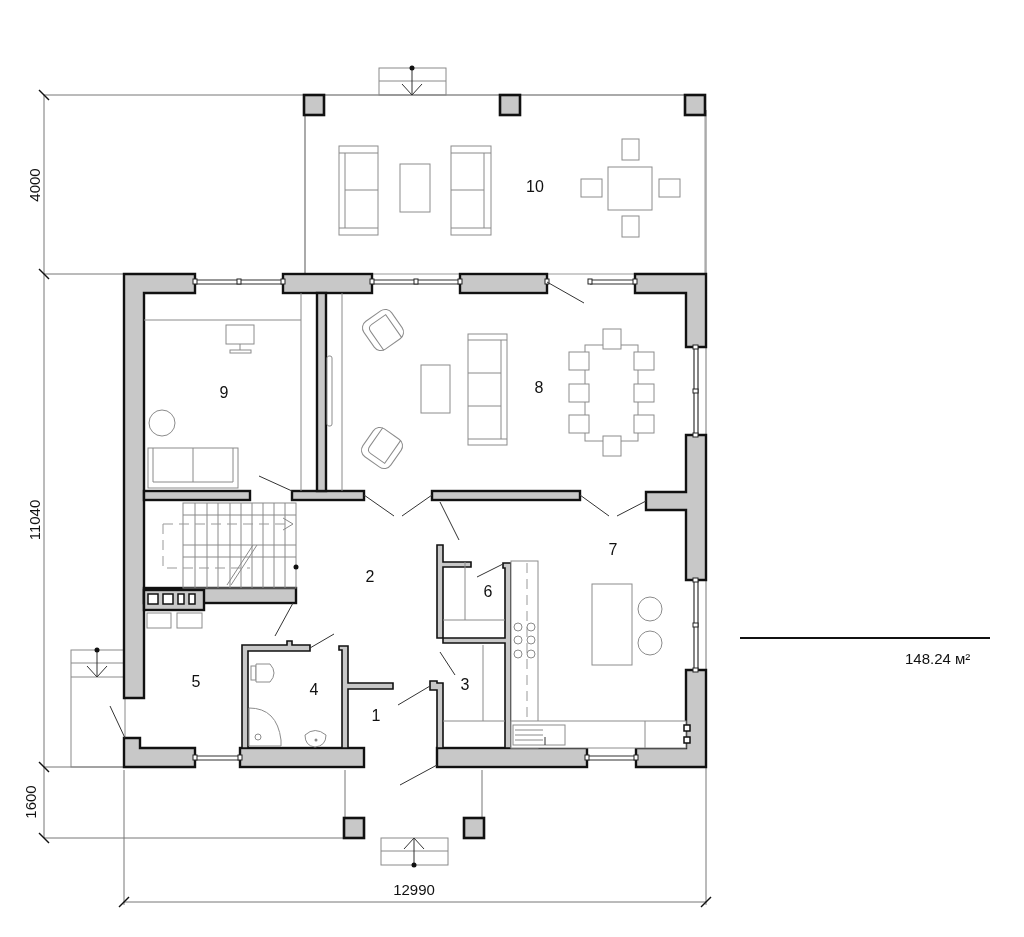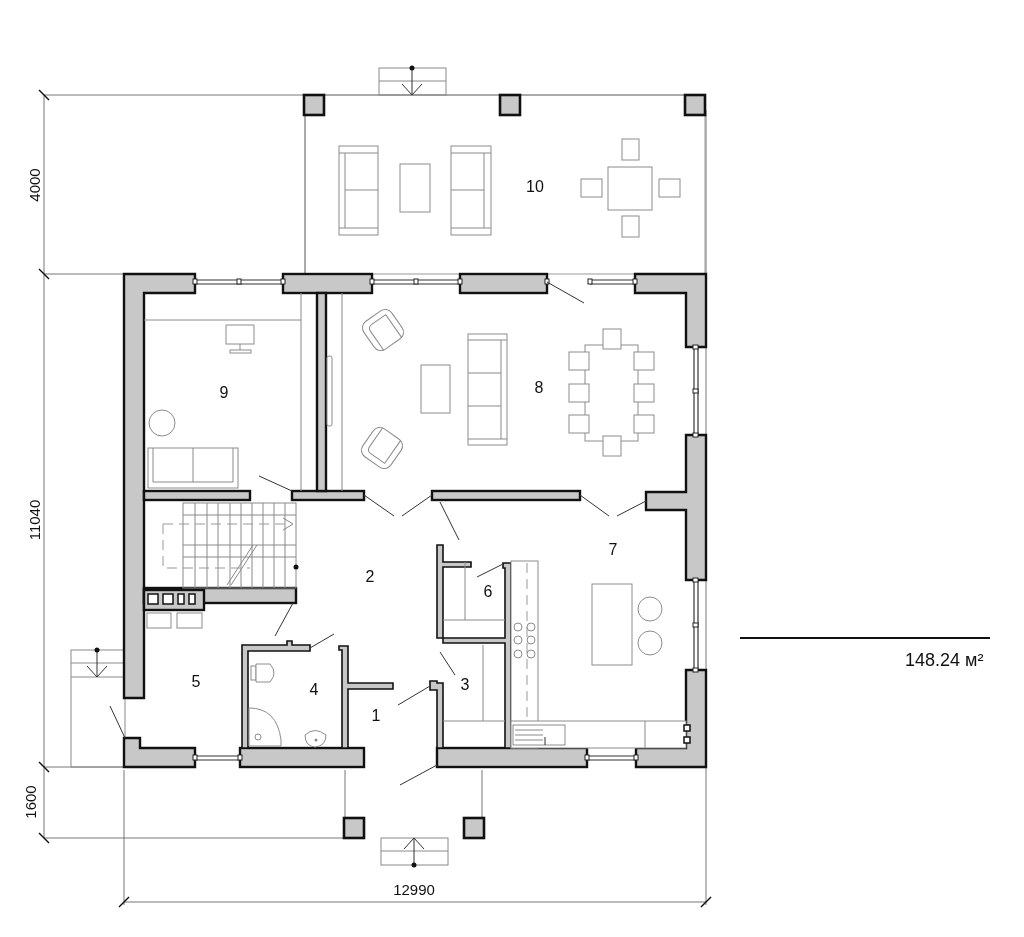--- a/index.html
+++ b/index.html
@@ -12,21 +12,21 @@
   .line { stroke: #8a8a8a; stroke-width: 1; fill: none; }
   .dim { stroke: #777; stroke-width: 1; fill: none; }
   .tick { stroke: #111; stroke-width: 1.4; }
   .furn { stroke: #8c8c8c; stroke-width: 1; fill: #fff; }
   .door { stroke: #333; stroke-width: 1; fill: none; }
   .win { stroke: #333; stroke-width: 1.2; fill: none; }
   .winnode { fill: #fff; stroke: #222; stroke-width: 1; }
   .dash { stroke: #999; stroke-width: 1; fill: none; stroke-dasharray: 10 6; }
   .room-label { font-size: 16px; fill: #111; text-anchor: middle; dominant-baseline: middle; }
   .dim-label { font-size: 15px; fill: #111; text-anchor: middle; dominant-baseline: middle; }
-  .area-label { position: absolute; left: 905px; top: 650px; font-size: 18px; color: #111; }
+  .area-label { position: absolute; left: 905px; top: 650px; font-size: 15px; color: #111; }
   .area-line { position: absolute; left: 740px; top: 637px; width: 250px; height: 2px; background: #111; }
 </style>
 </head>
 <body>
 
 <svg width="1024" height="937" viewBox="0 0 1024 937">
 
   <g>
     <line class="dim" x1="44" y1="95" x2="44" y2="838"></line>
     <line class="dim" x1="44" y1="95" x2="705" y2="95"></line>

